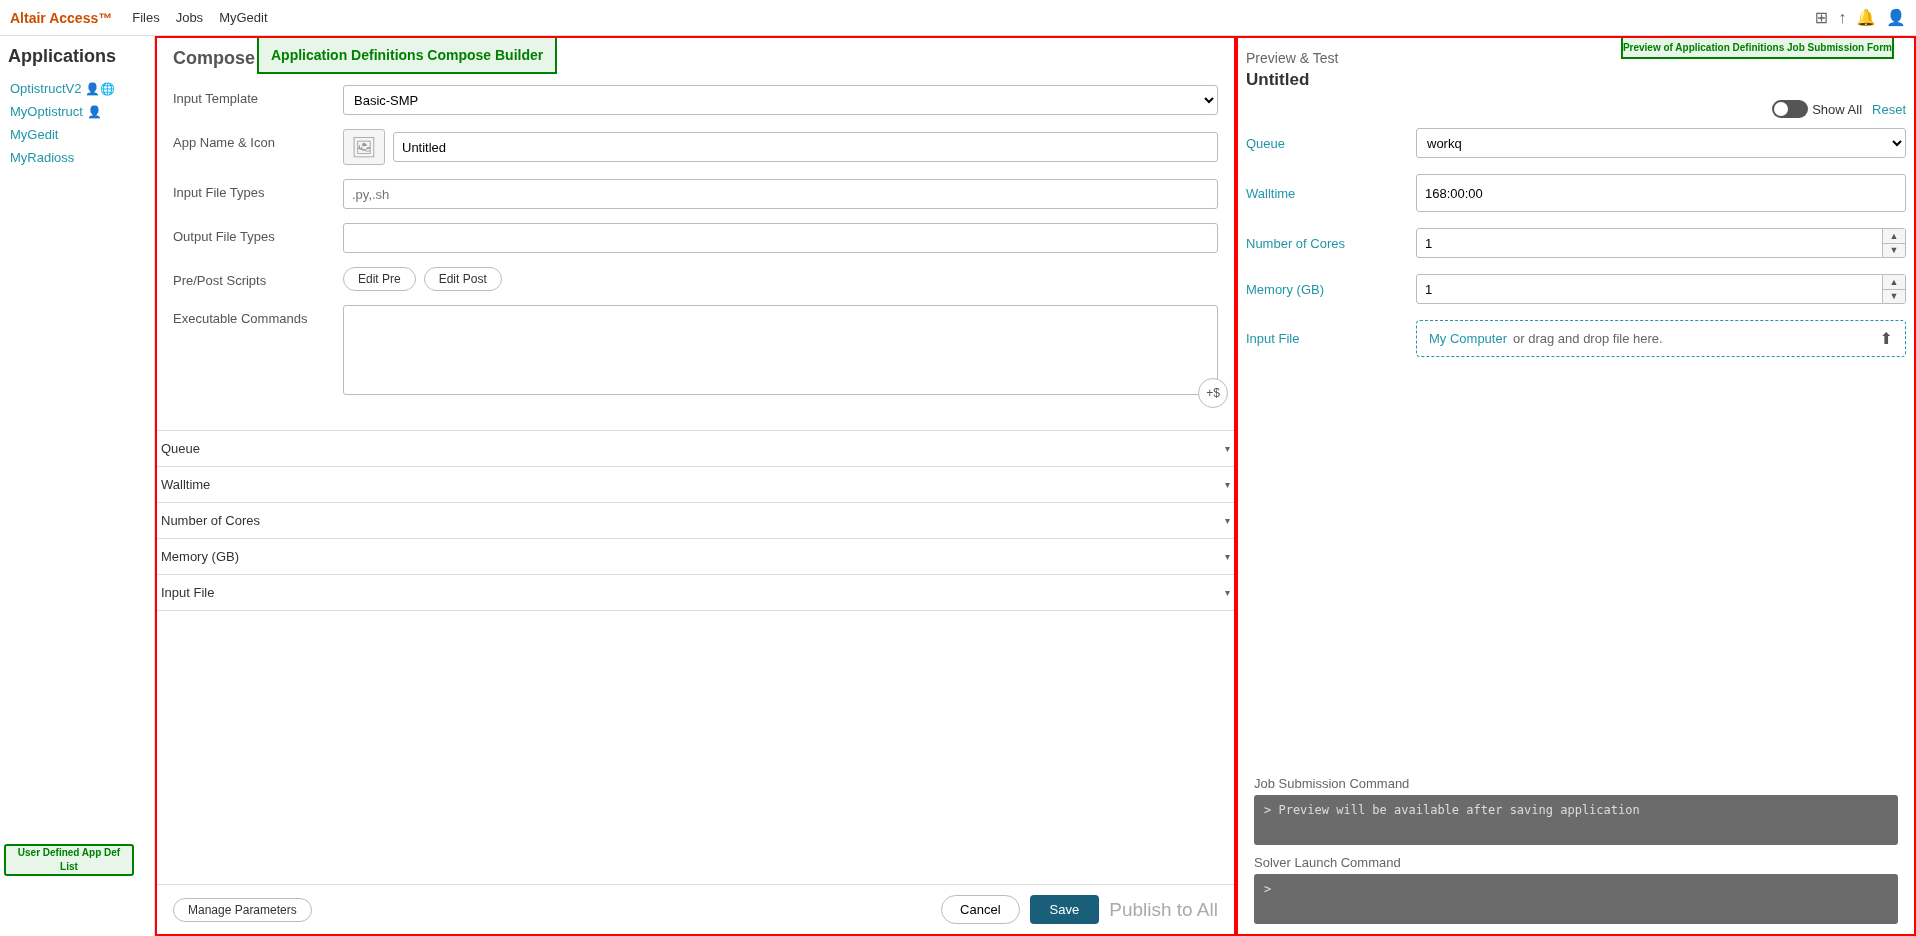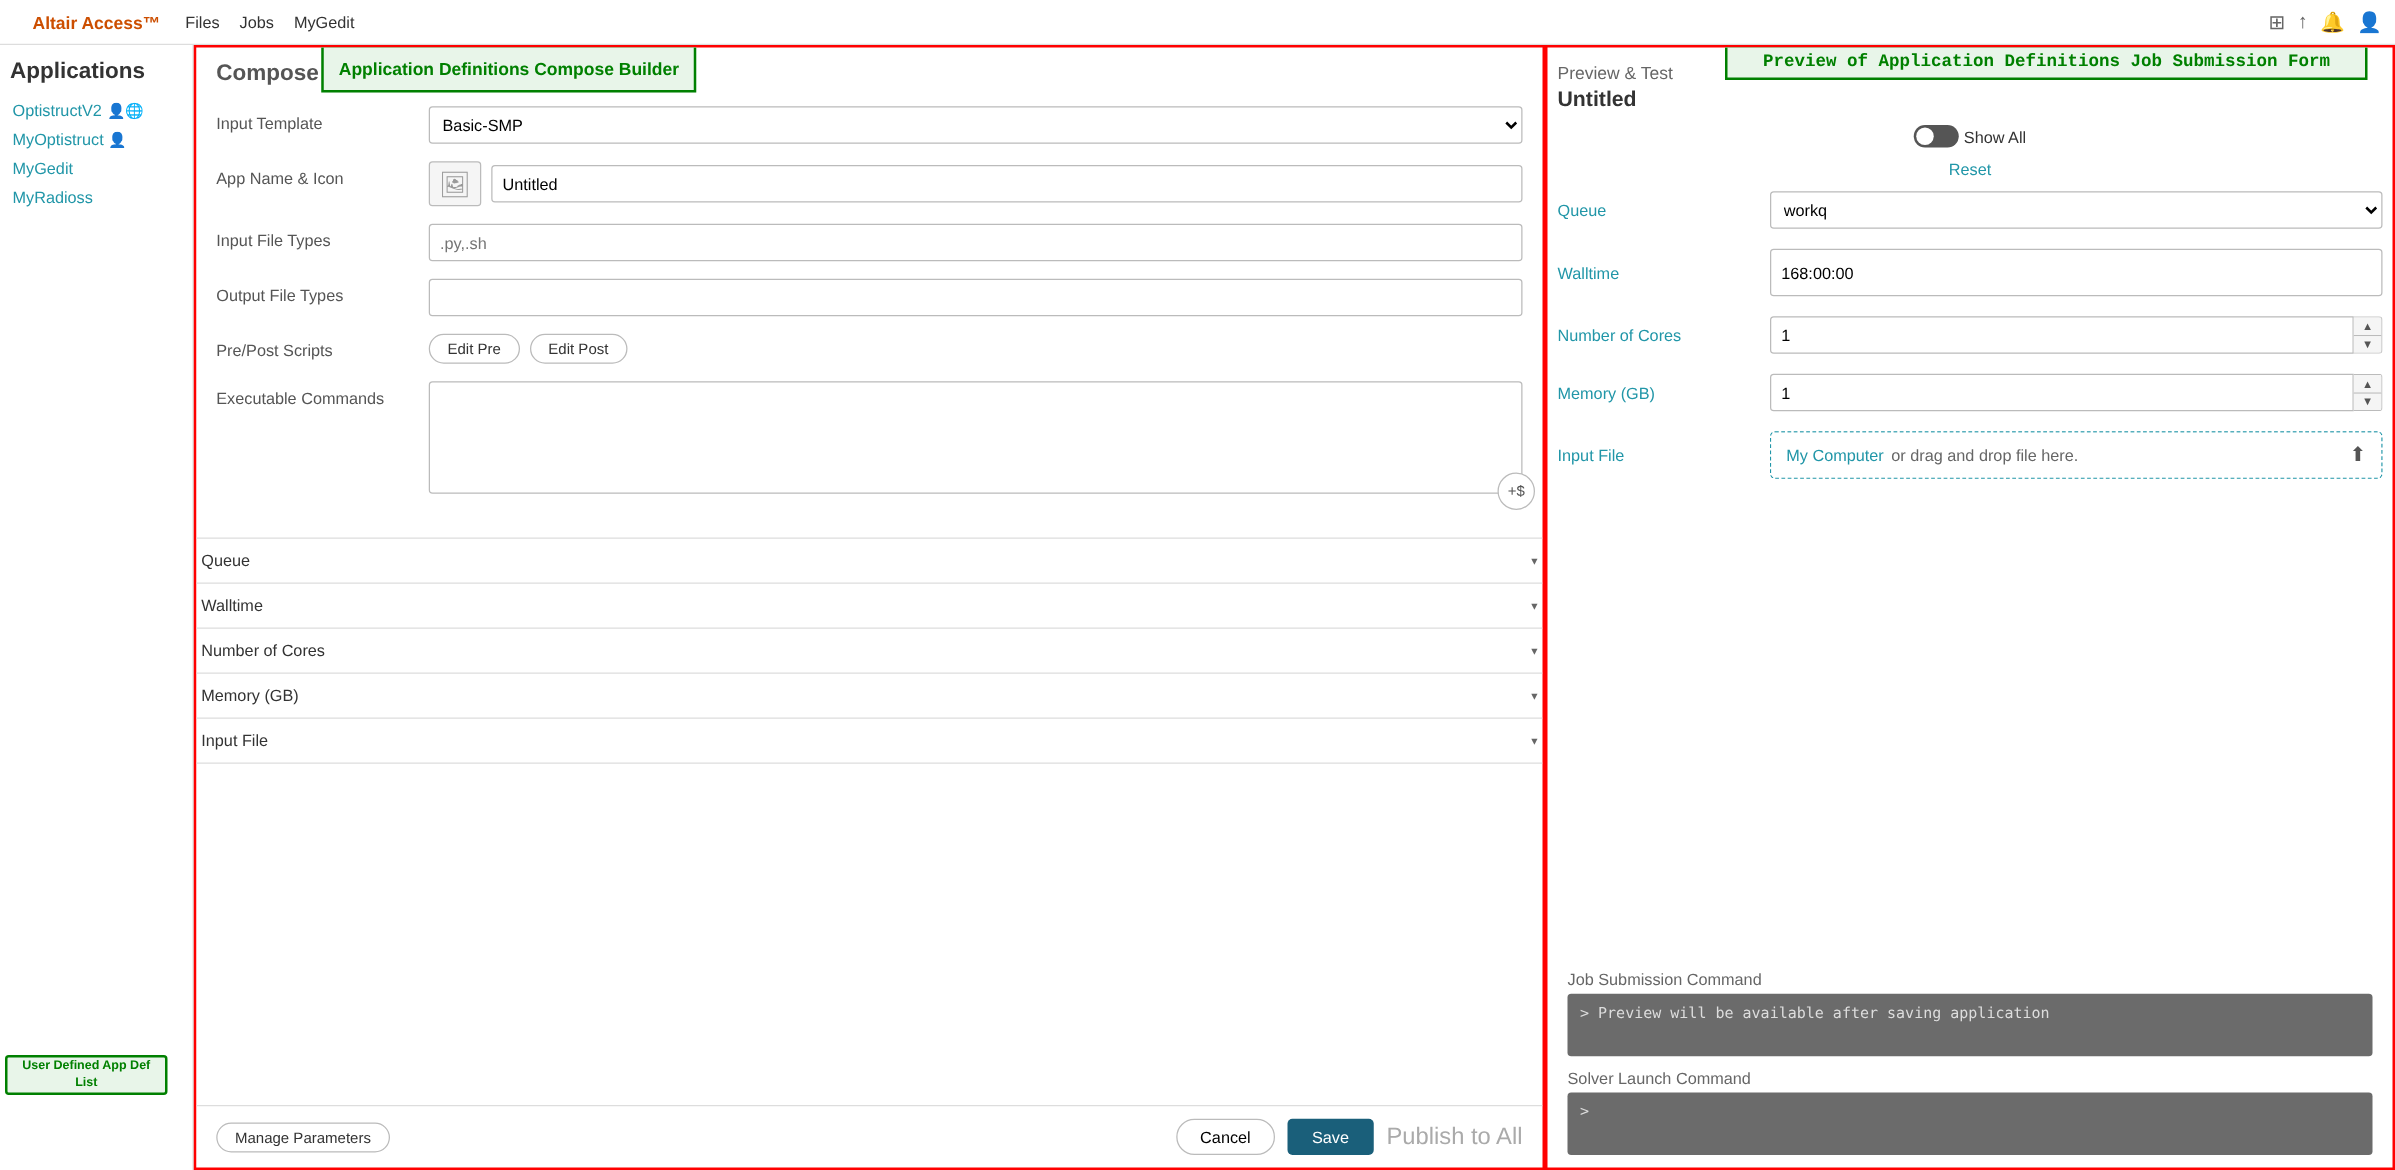--- a/index.html
+++ b/index.html
@@ -3,21 +3,21 @@
   <meta charset="utf-8">
   <style>
     * { box-sizing: border-box; margin: 0; padding: 0; }
     body { font-family: Arial, sans-serif; font-size: 13px; background: #fff; color: #333; height: 936px; overflow: hidden; }
 
     
     .topbar {
       display: flex; align-items: center; height: 36px; background: #fff;
       border-bottom: 1px solid #ddd; padding: 0 10px; gap: 20px;
     }
-    .topbar-brand { font-weight: bold; font-size: 14px; color: #cc4e00; margin-left: 16px; }
+    .topbar-brand { font-weight: bold; font-size: 14px; color: #cc4e00; }
     .topbar-nav { display: flex; gap: 16px; }
     .topbar-nav a { color: #333; text-decoration: none; font-size: 13px; }
     .topbar-right { margin-left: auto; display: flex; align-items: center; gap: 10px; }
     .topbar-icon { font-size: 16px; color: #666; cursor: pointer; }
 
     
     .main-layout { display: flex; height: calc(936px - 36px); }
 
     
     .sidebar {
@@ -114,26 +114,26 @@
       color: #aaa; background: transparent; border: none; font-size: 19px; cursor: default;
     }
 
     
     .preview-area {
       width: 680px; min-width: 680px; border: 2px solid red; overflow-y: auto;
       display: flex; flex-direction: column; position: relative;
     }
     .preview-header-label {
       border: 2px solid green; background: #e8f5e9; color: green;
-      font-weight: bold; font-size: 14px; padding: 4px 28px;
-      position: absolute; top: -2px; right: 20px; z-index: 10; font-family: Liberation Mono, monospace;
+      font-weight: bold; font-size: 10px; padding: 4px 0;
+      position: absolute; top: -2px; right: 20px; z-index: 10;
     }
     .preview-section { padding: 12px 8px; }
     .preview-title { font-size: 17px; font-weight: bold; color: #333; margin-bottom: 10px; }
-    .preview-actions { display: flex; align-items: center; justify-content: flex-end; gap: 10px; margin-bottom: 10px; flex-direction: column; }
+    .preview-actions { display: flex; align-items: center; justify-content: flex-end; gap: 10px; margin-bottom: 10px; }
 
     .toggle-switch {
       display: flex; align-items: center; gap: 4px;
     }
     .toggle-track {
       width: 36px; height: 18px; background: #555; border-radius: 10px;
       position: relative; cursor: pointer;
     }
     .toggle-thumb {
       width: 14px; height: 14px; background: #fff; border-radius: 50%;

